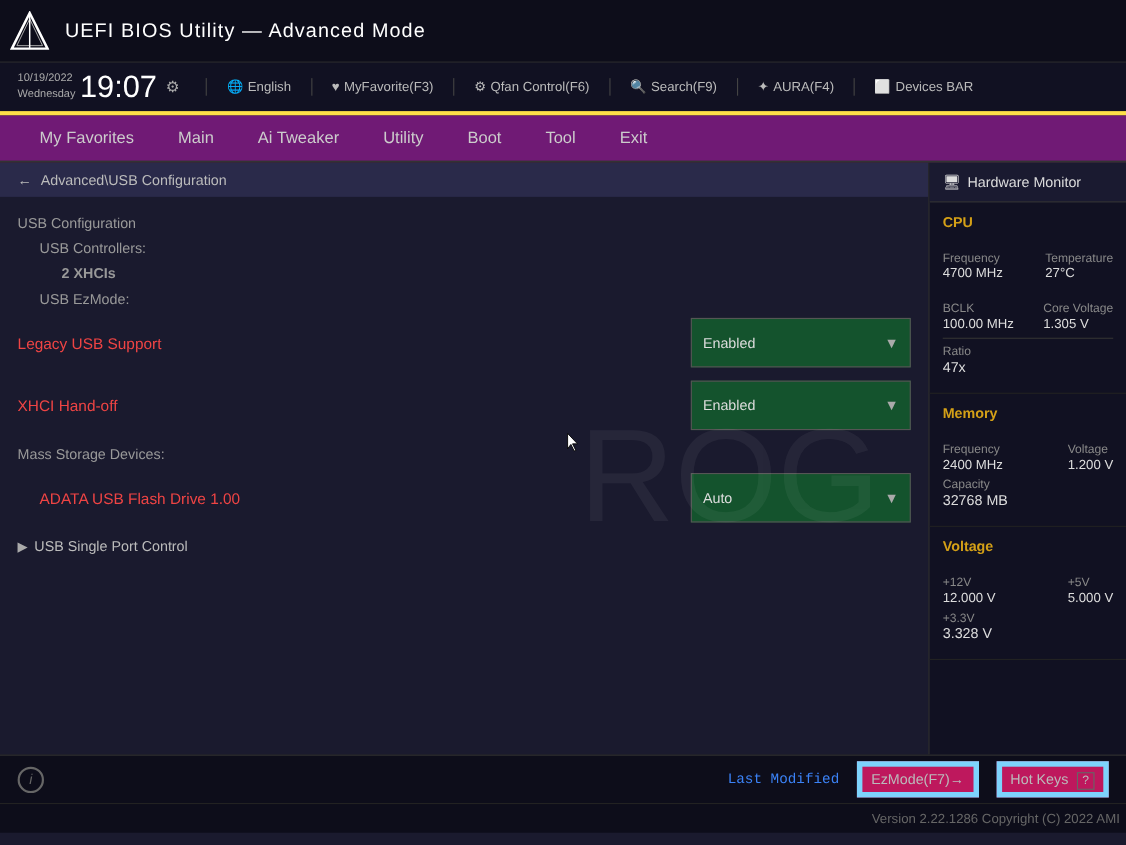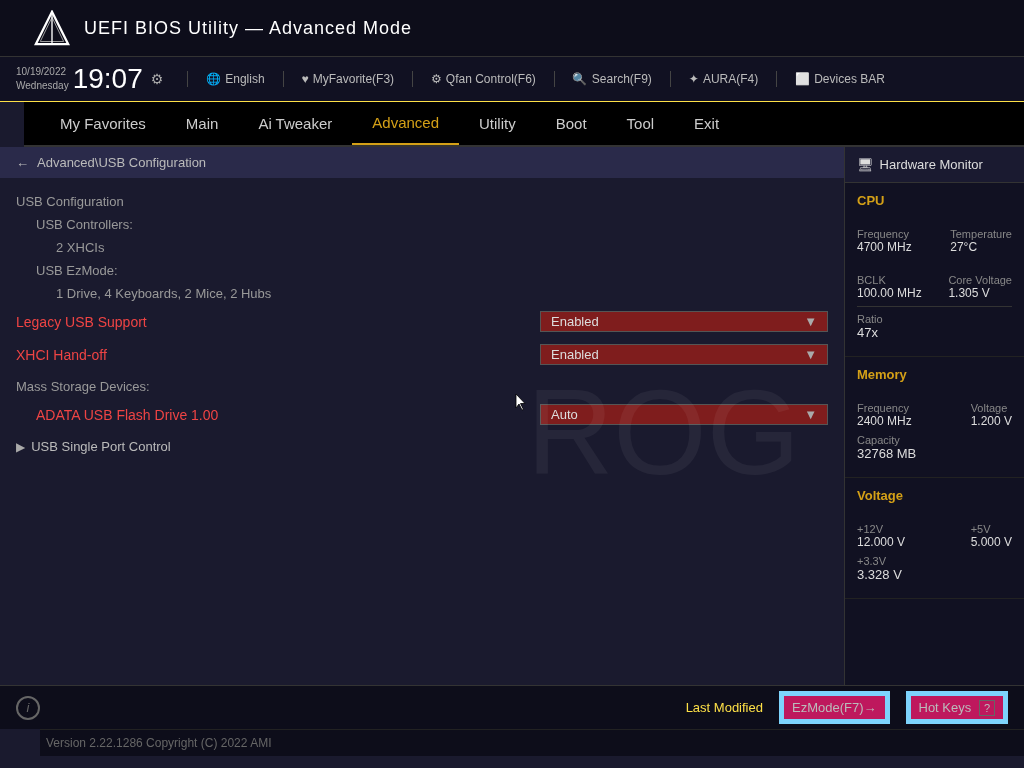--- a/index.html
+++ b/index.html
@@ -11,21 +11,21 @@
       color: #ccc;
       overflow: hidden;
       position: relative;
     }
 
     
     .header {
       background: #0d0d1a;
       display: flex;
       align-items: center;
-      padding: 8px 32px;
+      padding: 8px 7px;
       gap: 12px;
       border-bottom: 1px solid #333;
     }
     .logo {
       width: 40px;
       height: 40px;
       display: flex;
       align-items: center;
       justify-content: center;
     }
@@ -38,21 +38,21 @@
       flex: 1;
     }
 
     
     .topbar {
       background: #111122;
       display: flex;
       align-items: center;
       padding: 6px 16px;
       gap: 4px;
-      border-bottom: 1px solid #fde047;
+      border-bottom: 4px solid #fde047;
       font-size: 12px;
       color: #aaa;
     }
     .topbar-time {
       font-size: 28px;
       color: #fff;
       font-weight: 300;
       margin-right: 4px;
     }
     .topbar-gear {
@@ -71,26 +71,25 @@
       align-items: center;
       gap: 4px;
       color: #bbb;
       font-size: 12px;
       cursor: pointer;
       padding: 2px 6px;
     }
 
     
     .nav-menu {
-      background: #000000;
-      display: flex;
-      align-items: center;
+      background: #701a75;
+      display: flex;
+      align-items: flex-end;
       padding: 0 16px;
       border-bottom: 2px solid #333;
-      margin-left: 24px;
     }
     .nav-item {
       padding: 12px 20px;
       font-size: 15px;
       color: #ccc;
       cursor: pointer;
       position: relative;
     }
     .nav-item.active {
       color: #d4a017;
@@ -146,42 +145,43 @@
     .config-label {
       color: #999;
       font-size: 13px;
       padding: 4px 0;
     }
     .config-label.indent {
       padding-left: 20px;
     }
     .config-label.indent2 {
       padding-left: 40px;
+      font-weight: bold;
     }
 
     .config-row {
       display: flex;
       align-items: center;
       padding: 6px 0;
     }
     .config-row-label {
       color: #ef4444;
       font-size: 14px;
       flex: 1;
     }
     .config-row-label.indent {
       padding-left: 20px;
     }
 
     .dropdown-select {
-      width: 288px;
-      background: #7f1d1d;
+      width: 200px;
+      background: #14532d;
       border: 1px solid #555;
       color: #ddd;
-      padding: 2px 10px;
+      padding: 14px 10px;
       font-size: 13px;
       cursor: pointer;
       display: flex;
       align-items: center;
       justify-content: space-between;
     }
     .dropdown-arrow { color: #aaa; }
 
     .section-header {
       display: flex;
@@ -285,26 +285,25 @@
       font-size: 13px;
       cursor: pointer;
       padding: 4px 8px;
       border: 5px solid #7dd3fc;
       background: #be185d;
     }
 
     
     .version-bar {
       background: #0d0d1a;
-      text-align: left;
+      text-align: right;
       font-size: 12px;
       color: #666;
       padding: 6px;
       border-top: 1px solid #222;
-      margin-left: 40px;
     }
 
     .cursor {
       position: absolute;
       width: 12px;
       height: 18px;
       pointer-events: none;
       z-index: 9999;
     }
   </style>
@@ -358,21 +357,20 @@
   <div class="topbar-item">
     <span>⬜</span>
     <span>Devices BAR</span>
   </div>
 </div>
 
 <div class="nav-menu">
   <div class="nav-item">My Favorites</div>
   <div class="nav-item">Main</div>
   <div class="nav-item">Ai Tweaker</div>
-  <div class="nav-item active">Advanced</div>
   <div class="nav-item">Utility</div>
   <div class="nav-item">Boot</div>
   <div class="nav-item">Tool</div>
   <div class="nav-item">Exit</div>
 </div>
 
 <div class="main-layout">
 
   <div class="content-area">
 
@@ -384,21 +382,20 @@
     <div class="content-body">
 
       <div class="watermark">ROG</div>
 
       <div class="config-label">USB Configuration</div>
 
       <div class="config-label indent">USB Controllers:</div>
       <div class="config-label indent2">2 XHCIs</div>
 
       <div class="config-label indent">USB EzMode:</div>
-      <div class="config-label indent2">1 Drive, 4 Keyboards, 2 Mice, 2 Hubs</div>
 
       <div class="config-row">
         <div class="config-row-label">Legacy USB Support</div>
         <div class="dropdown-select">
           <span>Enabled</span>
           <span class="dropdown-arrow">▼</span>
         </div>
       </div>
 
       <div class="config-row">
@@ -500,21 +497,21 @@
 
   </div>
 </div>
 
 <div class="footer" style="position:relative;">
   <div class="footer-left">
     <div class="info-icon">
       <span>i</span>
     </div>
   </div>
-  <span style="color:#fde047; font-size:13px;">Last Modified</span>
+  <span style="color:#3b82f6; font-size:13px;font-family:Liberation Mono, monospace;">Last Modified</span>
   <div class="footer-btn">EzMode(F7)→</div>
   <div class="footer-btn">
     <span>Hot Keys</span>
     <span style="margin-left:4px; border:1px solid #666; padding:1px 4px; font-size:11px;">?</span>
   </div>
 </div>
 
 <div class="version-bar">
   <span>Version 2.22.1286 Copyright (C) 2022 AMI</span>
 </div>

